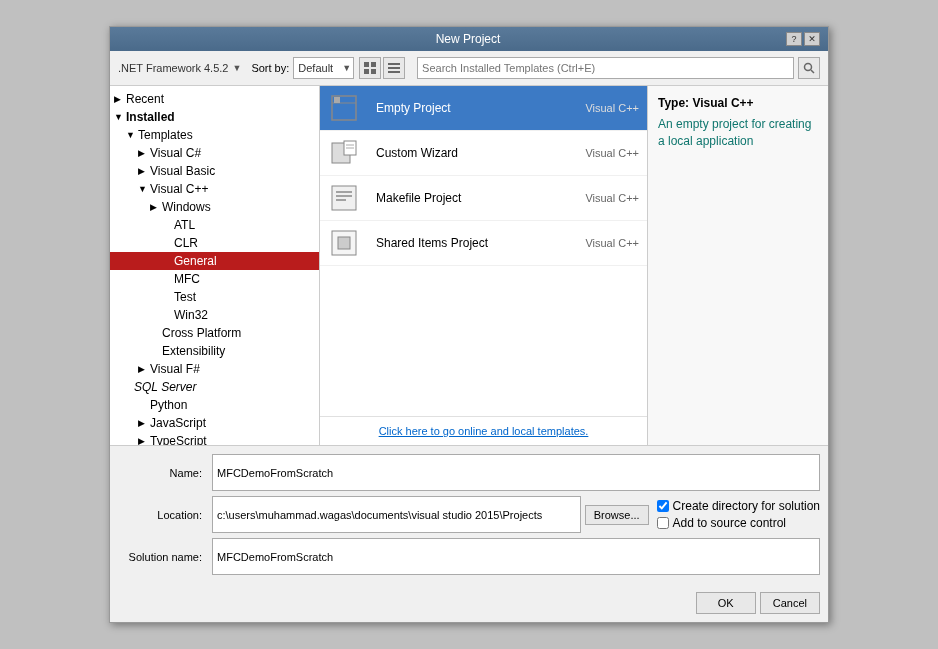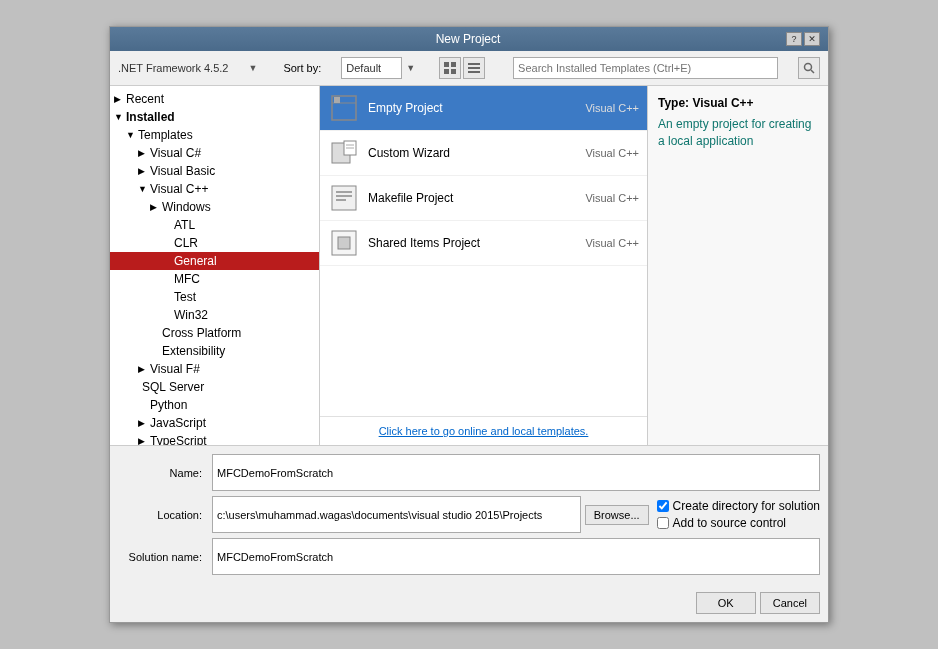--- a/index.html
+++ b/index.html
@@ -66,21 +66,21 @@
       padding: 0;
     }
 
     
     .toolbar-row {
       display: flex;
       align-items: center;
       padding: 6px 8px;
       background: #f0f0f0;
       border-bottom: 1px solid #ccc;
-      gap: 20px;
+      gap: 4px;
     }
 
     .framework-label {
       font-size: 11px;
       color: #333;
       white-space: nowrap;
     }
 
     .sort-label {
       font-size: 11px;
@@ -172,21 +172,21 @@
       border-right: 1px solid #ccc;
       padding: 0;
     }
 
     .template-item {
       display: flex;
       align-items: center;
       padding: 6px 8px;
       cursor: pointer;
       border-bottom: 1px solid #f0f0f0;
-      gap: 8px;
+      gap: 16px;
     }
 
     .template-item.selected {
       background: #3c7ac5;
       color: white;
     }
 
     .template-icon {
       width: 32px;
       height: 32px;
@@ -445,21 +445,21 @@
               <span>Cross Platform</span>
             </div>
             <div class="tree-item" style="padding-left: 40px;">
               <span class="expand-icon"> </span>
               <span>Extensibility</span>
             </div>
             <div class="tree-item" style="padding-left: 28px;">
               <span class="expand-icon">▶</span>
               <span>Visual F#</span>
             </div>
-            <div class="tree-item" style="padding-left: 20px;">
+            <div class="tree-item" style="padding-left: 12px; font-style: italic;">
               <span class="expand-icon"> </span>
               <span>SQL Server</span>
             </div>
             <div class="tree-item" style="padding-left: 28px;">
               <span class="expand-icon"> </span>
               <span>Python</span>
             </div>
             <div class="tree-item" style="padding-left: 28px;">
               <span class="expand-icon">▶</span>
               <span>JavaScript</span>

